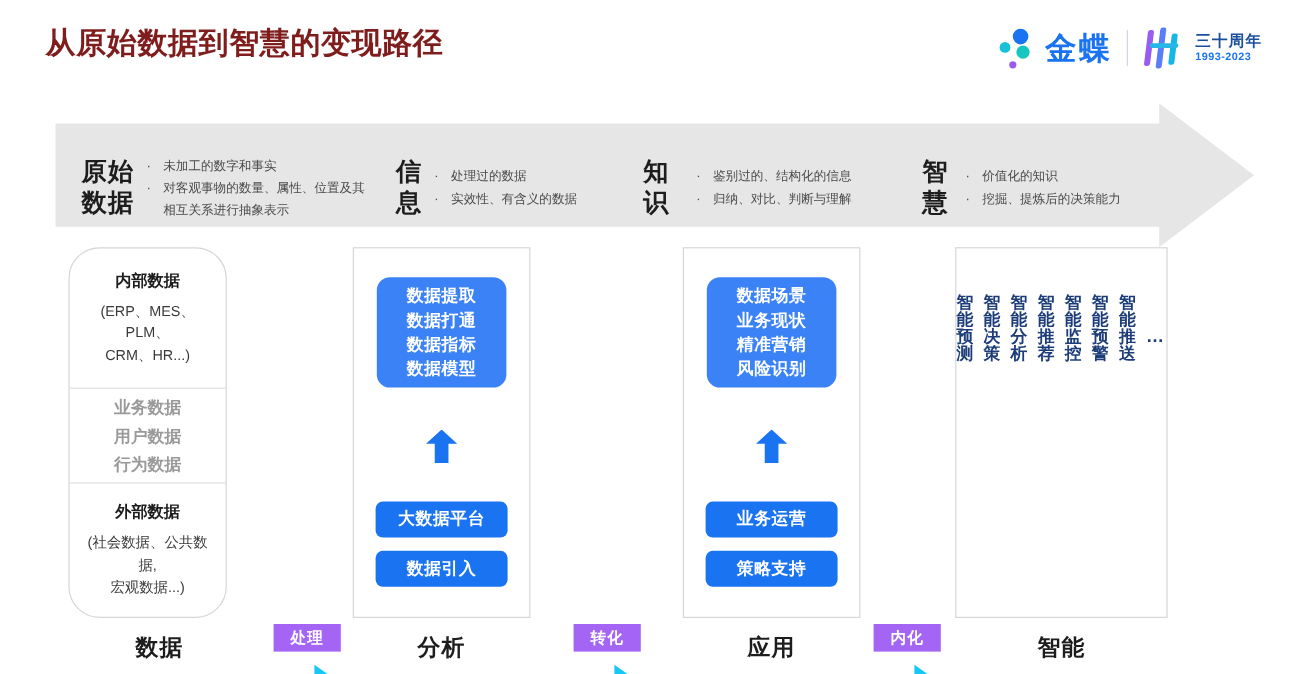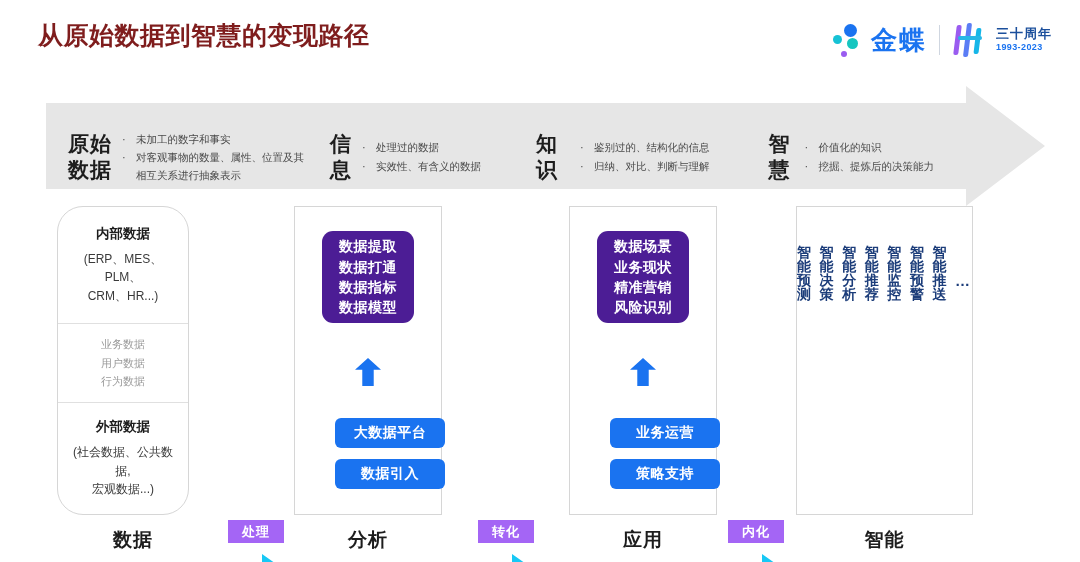--- a/index.html
+++ b/index.html
@@ -112,29 +112,29 @@
   
   .seg { padding: 0 8px; text-align: center; }
   .seg-top { height: 116px; display: flex; flex-direction: column; justify-content: center; }
   .seg-mid {
     height: 80px; border-top: 1px solid #e0e0e0; border-bottom: 1px solid #e0e0e0;
     display: flex; flex-direction: column; justify-content: center;
   }
   .seg-bot { height: 111px; display: flex; flex-direction: column; justify-content: center; }
   .seg-head { font-size: 13.5px; font-weight: bold; color: #1d1d1d; margin-bottom: 7px; }
   .seg-sub { font-size: 12px; color: #3a3a3a; line-height: 1.55; }
-  .seg-gray { font-size: 11px; font-weight: normal; color: #9a9a9a; line-height: 1.72; }
+  .seg-gray { font-size: 14px; font-weight: bold; color: #9a9a9a; line-height: 1.72; }
 
   
   .blue-box {
     position: absolute;
     left: 50%; transform: translateX(-50%);
     top: 24px;
-    width: 92px; height: 92px;
-    background: #4c1d95;
+    width: 108px; height: 92px;
+    background: #3b82f6;
     border-radius: 11px;
     color: #ffffff;
     font-size: 14px; font-weight: bold;
     line-height: 1.46;
     display: flex; flex-direction: column;
     align-items: center; justify-content: center;
     letter-spacing: 0.5px;
   }
   .up-arrow {
     position: absolute;
@@ -147,21 +147,20 @@
   .pill {
     position: absolute;
     left: 50%; transform: translateX(-50%);
     width: 110px; height: 30px;
     background: #1a73f0;
     border-radius: 6px;
     color: #ffffff;
     font-size: 14px; font-weight: bold;
     display: flex; align-items: center; justify-content: center;
     letter-spacing: 0.5px;
-    margin-left: 22px;
   }
   .pill-a { top: 211px; }
   .pill-b { top: 252px; }
 
   
   .smart-list {
     padding-top: 38px;
     display: flex; flex-direction: row; align-items: center;
   }
   .smart-item {

